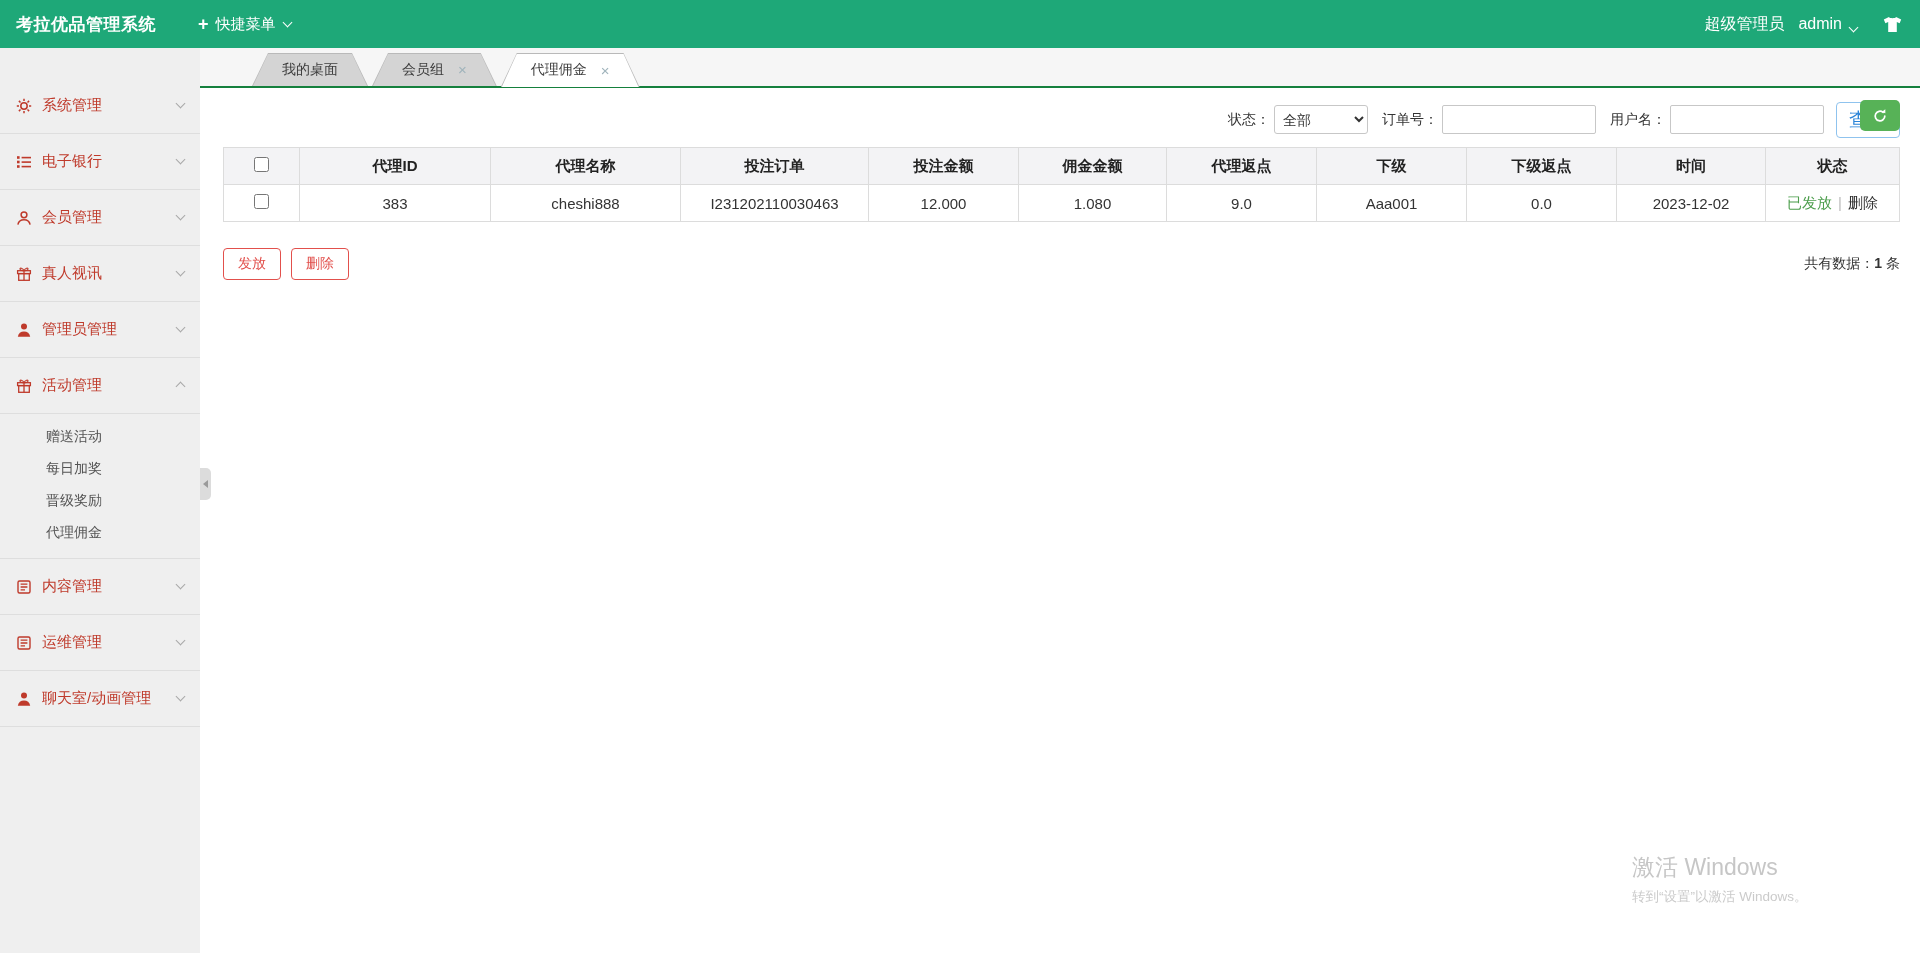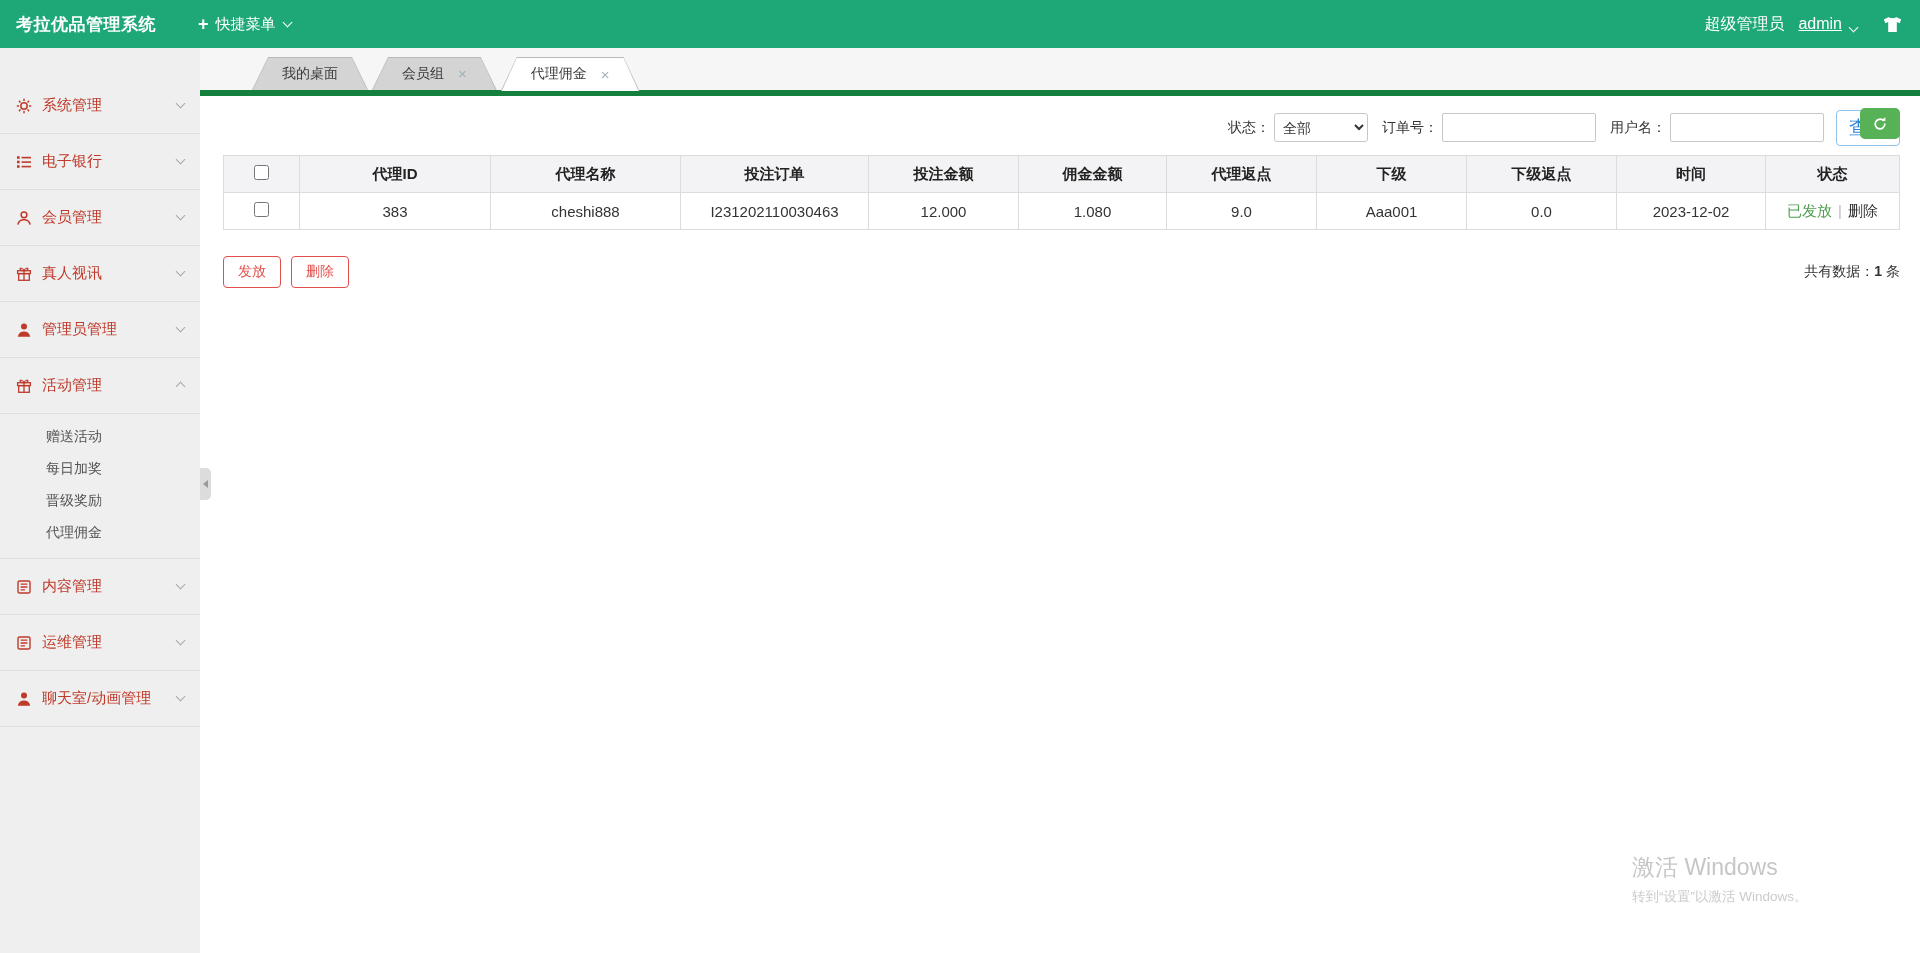--- a/index.html
+++ b/index.html
@@ -6,21 +6,21 @@
   html,body { width:1920px; height:953px; overflow:hidden; background:#fff;
     font-family:"Liberation Sans","DejaVu Sans",sans-serif; color:#333; }
 
   
   .topbar { height:48px; background:#1ea878; display:flex; align-items:center; color:#fff; }
   .brand { font-size:17px; font-weight:bold; margin-left:16px; letter-spacing:.5px; }
   .quickmenu { display:flex; align-items:center; margin-left:42px; font-size:15px; cursor:pointer; }
   .quickmenu .plus { font-size:18px; font-weight:bold; margin-right:7px; }
   .top-right { margin-left:auto; display:flex; align-items:center; margin-right:18px; font-size:16px; }
   .top-right .role { margin-right:14px; }
-  .top-right .uname { display:flex; align-items:flex-end; cursor:pointer;text-decoration:underline; }
+  .top-right .uname { display:flex; align-items:flex-end; cursor:pointer; }
   .shirt { margin-left:26px; cursor:pointer; display:flex; align-items:center; }
 
   .caret { display:inline-block; width:7px; height:7px; border-right:1.6px solid currentColor;
     border-bottom:1.6px solid currentColor; transform:rotate(45deg); margin-left:8px; position:relative; top:-2px; }
   .caret.up { transform:rotate(-135deg); top:1px; }
 
   
   .layout { display:flex; height:909px; position:relative; }
 
   
@@ -34,21 +34,21 @@
   .sub-item { height:32px; line-height:32px; padding-left:46px; font-size:14px; color:#545454; cursor:pointer; }
 
   .collapse-handle { position:absolute; left:200px; top:420px; width:11px; height:32px;
     background:#dcdcdc; border-radius:0 5px 5px 0; cursor:pointer; display:flex; align-items:center; justify-content:center; }
   .collapse-handle .tri { width:0; height:0; border-top:4px solid transparent; border-bottom:4px solid transparent;
     border-right:5px solid #9a9a9a; }
 
   
   .main { flex:1; display:flex; flex-direction:column; background:#fff; min-width:0; }
 
-  .tabstrip { height:48px; background:#f6f6f6; border-bottom:6px solid #15803d;
+  .tabstrip { height:40px; background:#f6f6f6; border-bottom:2px solid #15803d;
     display:flex; align-items:flex-end; padding-left:52px; }
   .tab { position:relative; height:33px; display:flex; align-items:center; padding:0 30px;
     margin-right:4px; font-size:14px; color:#3c3c3c; cursor:pointer; }
   .tab::before { content:""; position:absolute; inset:0;
     clip-path:polygon(16px 0, calc(100% - 16px) 0, 100% 100%, 0 100%); background:#b9b9b9; }
   .tab::after { content:""; position:absolute; left:1px; right:1px; top:1px; bottom:0;
     clip-path:polygon(15px 0, calc(100% - 15px) 0, 100% 100%, 0 100%); background:#d4d4d4; }
   .tab.active::after { background:#fff; }
   .tab.active { margin-bottom:-1px; height:34px; }
   .tab > span { position:relative; z-index:1; }

